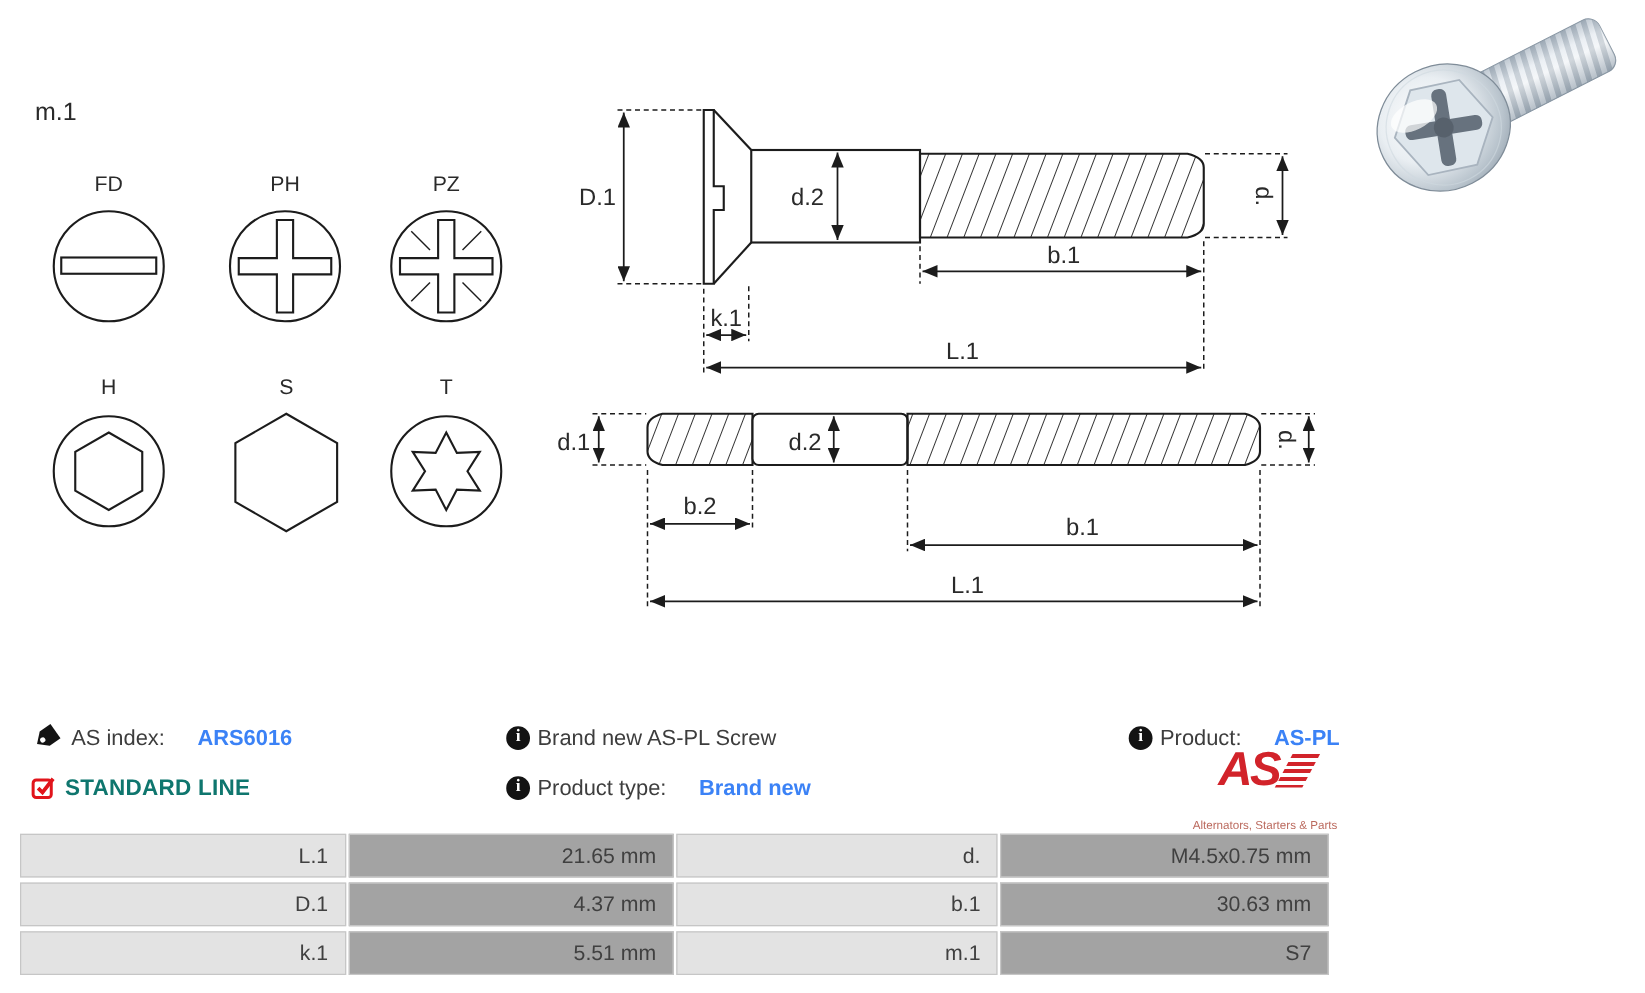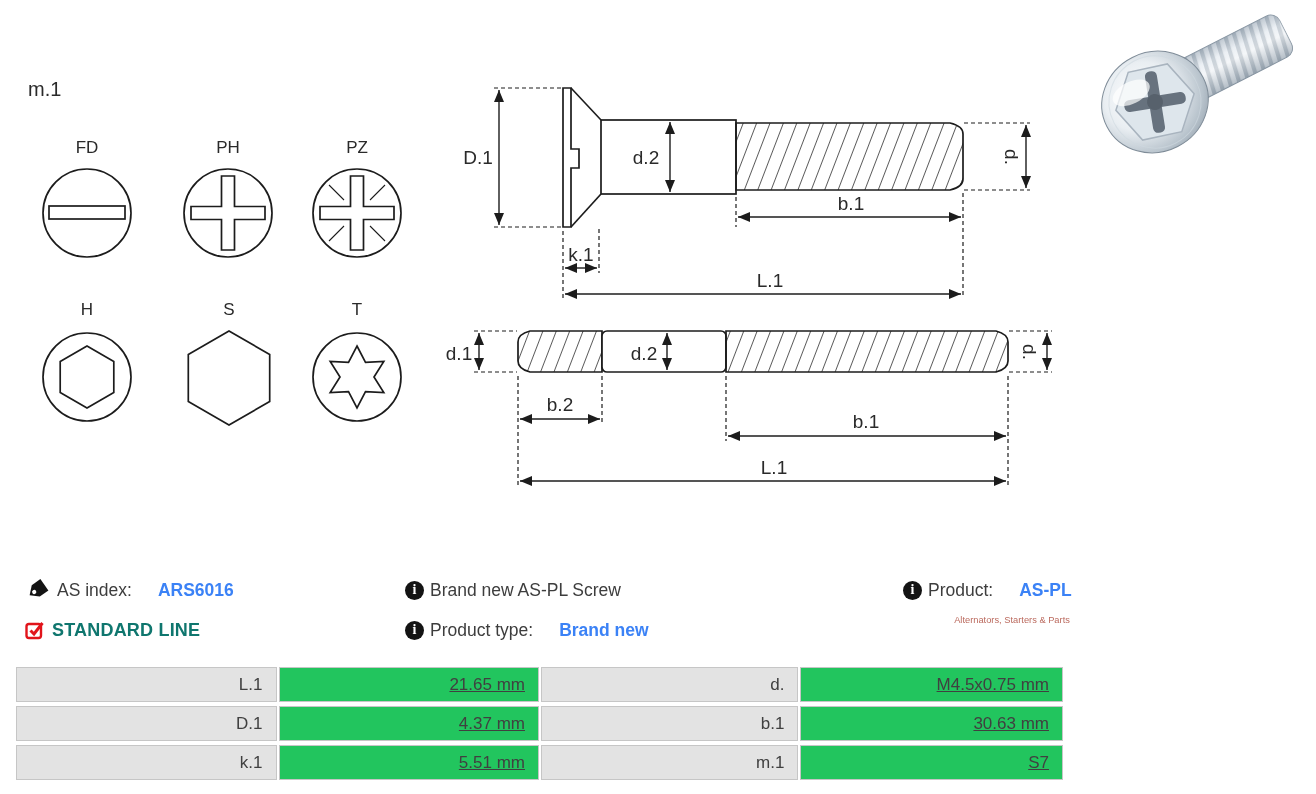--- a/index.html
+++ b/index.html
@@ -27,21 +27,21 @@
            background:repeating-linear-gradient(180deg,#d2232a 0 3.4px,#fff 3.4px 6.2px);
            transform:skewX(-28deg);}
   .tagline{font-size:9.3px;color:#bb6а5e;color:#bb6a5e;margin-top:19px;white-space:nowrap;}
 
   
   .spec{position:absolute;left:14px;top:663px;width:1051px;table-layout:fixed;
         border-collapse:separate;border-spacing:2px 4px;font-size:17px;color:#404040;}
   .spec td{border:1px solid #c6c6c6;height:33px;padding:0 13px 0 6px;text-align:right;
            overflow:hidden;white-space:nowrap;}
   .spec .lab{background:#e3e3e3;}
-  .spec .val{background:#22c55e;text-decoration:underline;}
+  .spec .val{background:#a3a3a3;}
 </style>
 </head>
 <body>
 
 <svg class="abs" style="left:0;top:0" width="1080" height="560" viewBox="0 0 1080 560">
   <defs>
     <marker id="ah" viewBox="0 0 12 10" markerWidth="12" markerHeight="10" refX="12" refY="5" markerUnits="userSpaceOnUse" orient="auto-start-reverse">
       <path d="M0,0 L12,5 L0,10 Z" fill="#1c1c1c"></path>
     </marker>
     <pattern id="hatch" patternUnits="userSpaceOnUse" width="12.5" height="12.5" patternTransform="rotate(21)">
@@ -231,20 +231,24 @@
   <b>Brand new</b>
 </div>
 
 <div class="iRow" style="left:903px;top:577px">
   <span class="infoIcon">i</span>
   <span>Product:</span>
   <b>AS-PL</b>
 </div>
 
 <div class="asLogo">
+  <div class="asTop">
+    <span class="asTxt">AS</span>
+    <span class="stripes"></span>
+  </div>
   <div class="tagline">Alternators, Starters &amp; Parts</div>
 </div>
 
 <table class="spec">
   <colgroup>
       <col style="width:250px">
       <col style="width:250px">
       <col style="width:247px">
       <col style="width:252px">
     </colgroup>

